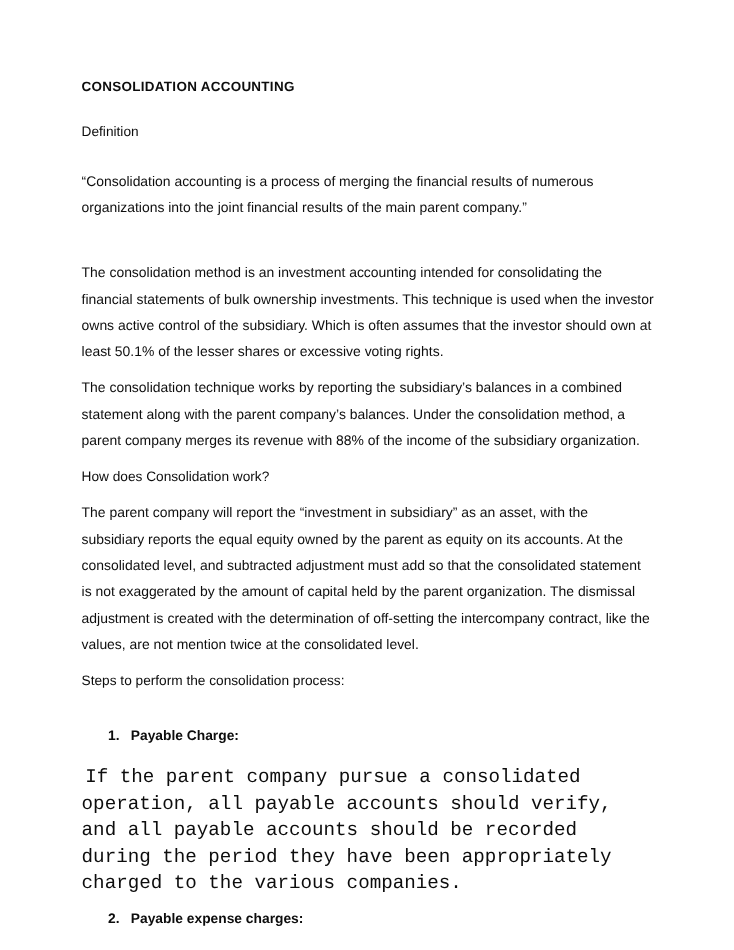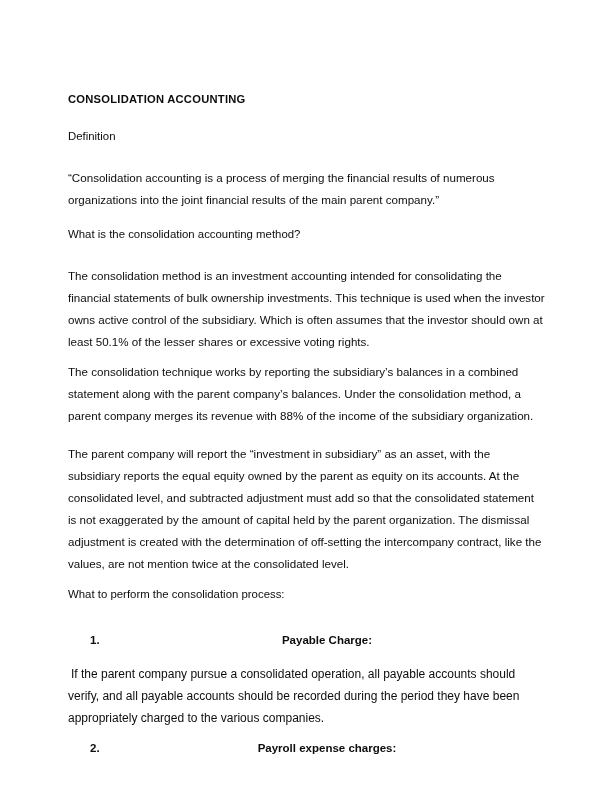--- a/index.html
+++ b/index.html
@@ -13,21 +13,21 @@
     font-family: "Liberation Sans", sans-serif;
     color: #0d0d0d;
     overflow: hidden;
   }
   .page {
     position: relative;
     width: 612px;
     height: 792px;
     background: #ffffff;
     box-sizing: border-box;
-    padding: 88px 67px 0 68px;
+    padding: 62px 67px 0 68px;
   }
   .doc-title {
     font-size: 11.2px;
     font-weight: bold;
     letter-spacing: 0.25px;
     line-height: 22px;
     margin: 0 0 15px 0;
   }
   .heading {
     font-size: 11.4px;
@@ -55,64 +55,64 @@
     line-height: 22px;
     display: flex;
     margin-left: 22px;
   }
   .list-marker {
     width: 19px;
     flex: 0 0 19px;
   }
   .list-label {
     flex: 1 1 auto;
-    text-align: center;
   }
   .para-indent {
-    font-size: 12px;
+    font-size: 16px;
     line-height: 22px;
     margin: 0;
     text-indent: 3px;
+    font-family: Liberation Mono, monospace;
   }
 </style>
 </head>
 <body>
 
 <div class="page">
 
   <div class="doc-title">CONSOLIDATION ACCOUNTING</div>
 
   <div class="heading">Definition</div>
 
   <div class="gap-lg"></div>
 
   <p class="para">“Consolidation accounting is a process of merging the financial results of numerous organizations into the joint financial results of the main parent company.”</p>
 
   <div class="gap-md"></div>
 
-  <div class="heading">What is the consolidation accounting method?</div>
 
   <div class="gap-lg"></div>
 
   <p class="para">The consolidation method is an investment accounting intended for consolidating the financial statements of bulk ownership investments. This technique is used when the investor owns active control of the subsidiary.  Which is often assumes that the investor should own at least 50.1% of the lesser shares or excessive voting rights.</p>
 
   <div class="gap-sm"></div>
 
   <p class="para">The consolidation technique works by reporting the subsidiary’s balances in a combined statement along with the parent company’s balances. Under the consolidation method, a parent company merges its revenue with 88% of the income of the subsidiary organization.</p>
 
   <div class="gap-sm"></div>
 
+  <div class="heading">How does Consolidation work?</div>
 
   <div class="gap-sm"></div>
 
   <p class="para">The parent company will report the “investment in subsidiary” as an asset, with the subsidiary reports the equal equity owned by the parent as equity on its accounts. At the consolidated level, and subtracted adjustment must add so that the consolidated statement is not exaggerated by the amount of capital held by the parent organization. The dismissal adjustment is created with the determination of off-setting the intercompany contract, like the values, are not mention twice at the consolidated level.</p>
 
   <div class="gap-sm"></div>
 
-  <div class="heading">What to perform the consolidation process:</div>
+  <div class="heading">Steps to perform the consolidation process:</div>
 
   <div class="gap-md"></div>
 
 
   <div class="gap-md"></div>
 
   <ul class="list">
     <li class="list-item">
       <span class="list-marker">1.</span>
       <span class="list-label">Payable Charge:</span>
@@ -121,17 +121,17 @@
 
   <div class="gap-md"></div>
 
   <p class="para-indent">If the parent company pursue a consolidated operation, all payable accounts should verify, and all payable accounts should be recorded during the period they have been appropriately charged to the various companies.</p>
 
   <div class="gap-sm"></div>
 
   <ul class="list">
     <li class="list-item">
       <span class="list-marker">2.</span>
-      <span class="list-label">Payroll expense charges:</span>
+      <span class="list-label">Payable expense charges:</span>
     </li>
   </ul>
 
 </div>
 
 </body></html>

